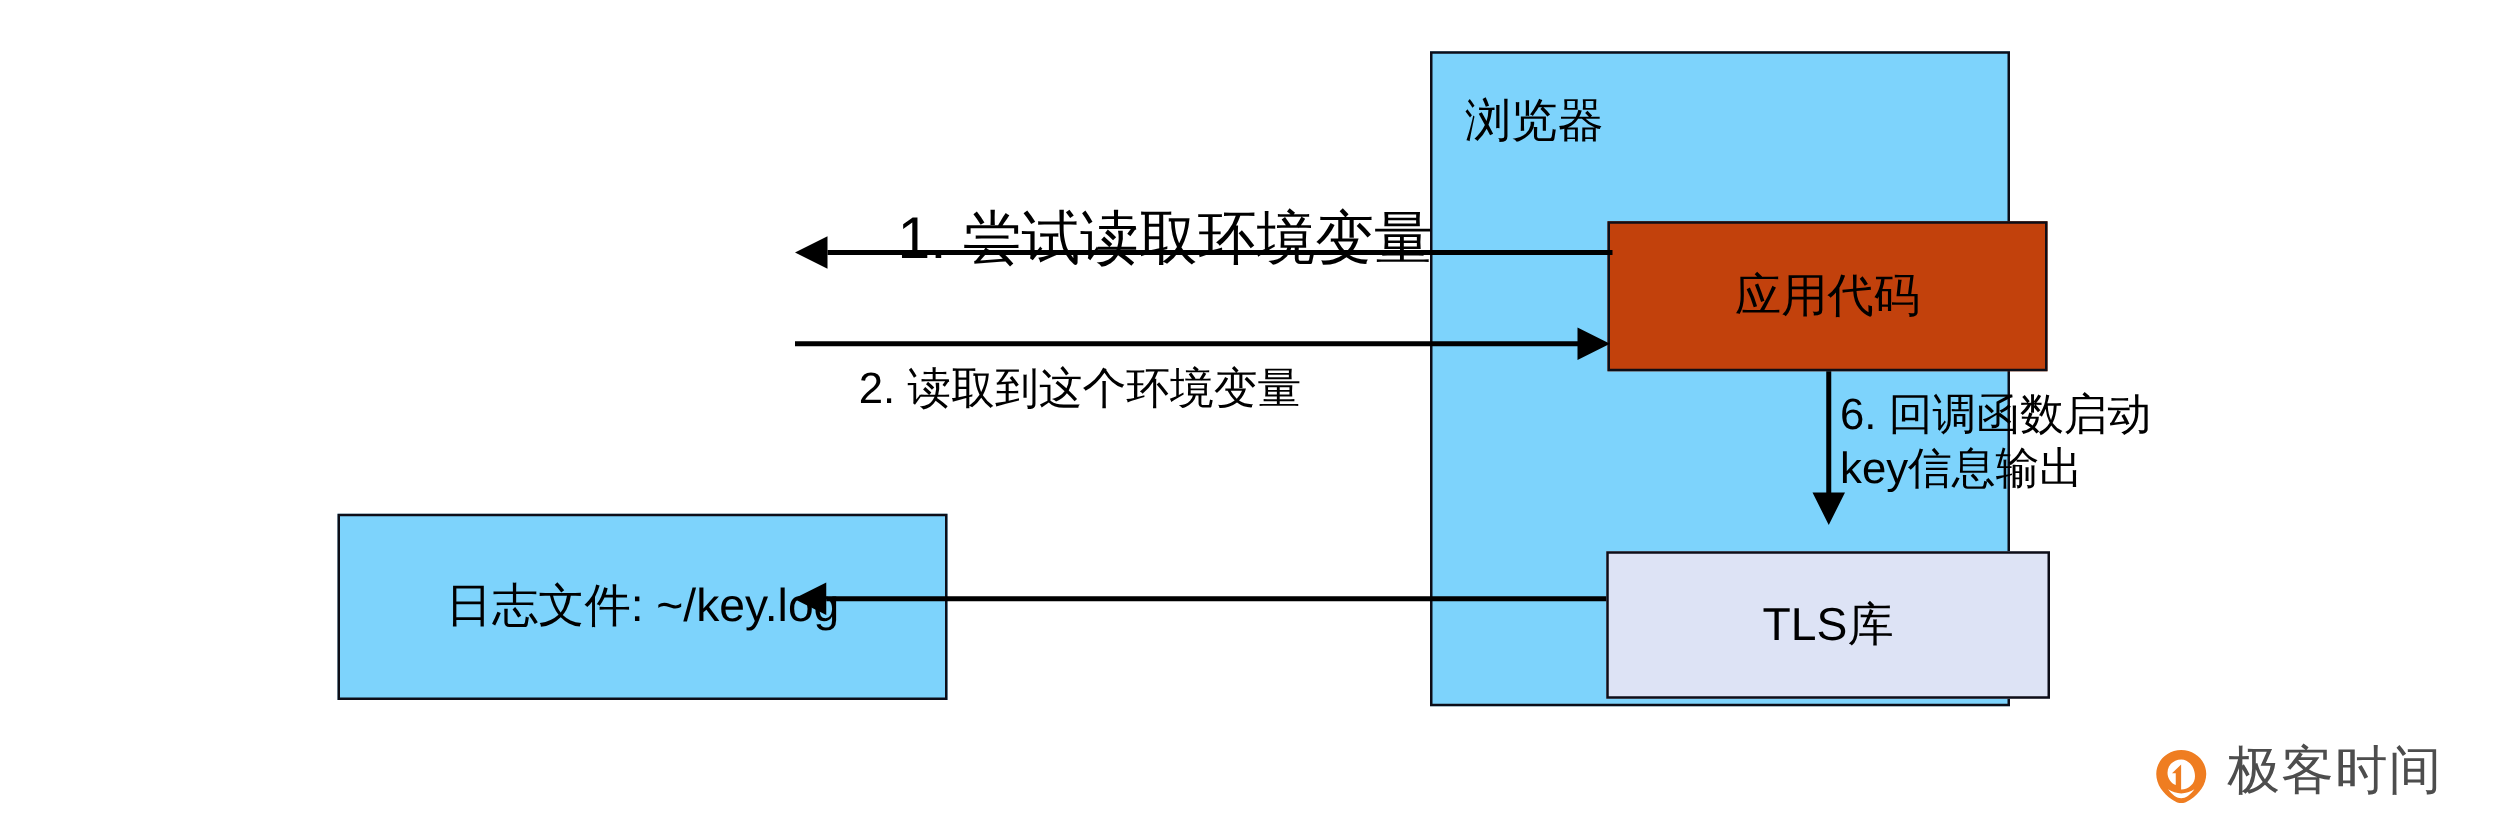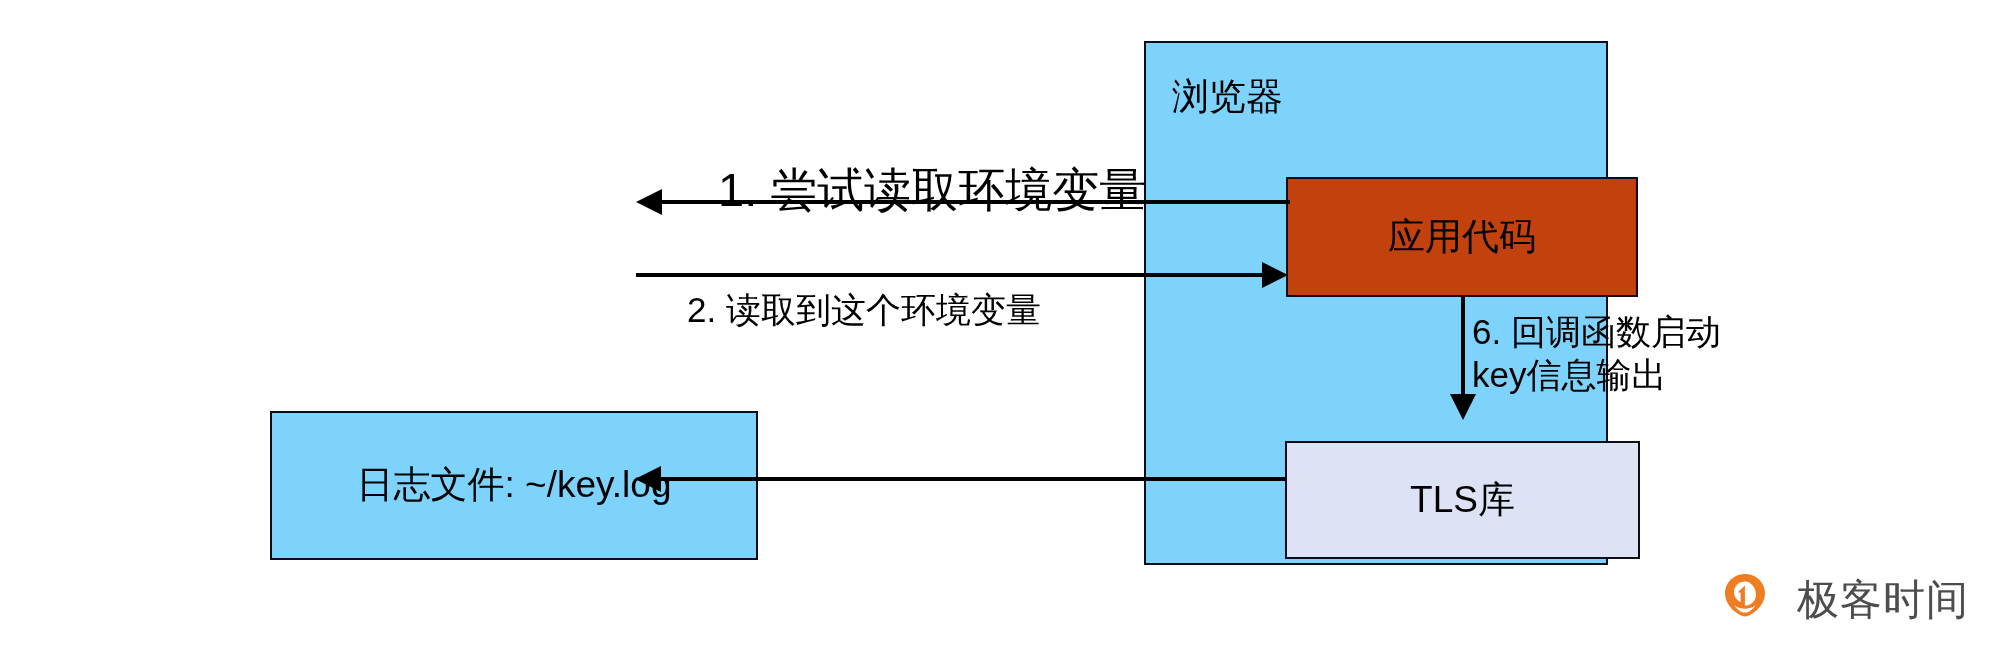--- a/index.html
+++ b/index.html
@@ -146,24 +146,24 @@
   #edge4-label {
     position: absolute;
     left: 700px; top: 496px;
     font-size: 35px;
     white-space: nowrap;
   }
 
   
   #brand-logo {
     position: absolute;
-    left: 1722px; top: 572px;
+    left: 1722px; top: 588px;
     display: flex;
-    align-items: flex-start;
-    gap: 29px;
+    align-items: flex-end;
+    gap: 14px;
   }
   #brand-mark {
     width: 46px; height: 46px;
     position: relative;
     flex: 0 0 auto;
   }
   #brand-text {
     font-size: 42px;
     letter-spacing: 1px;
     color: #4d4d4d;

